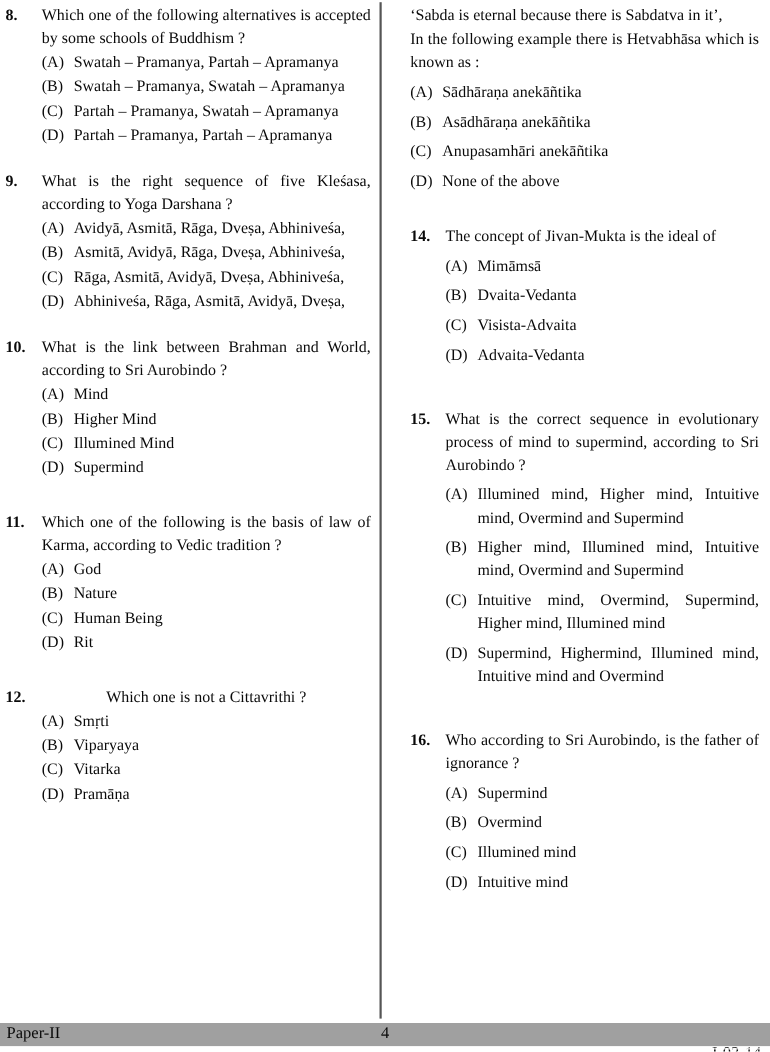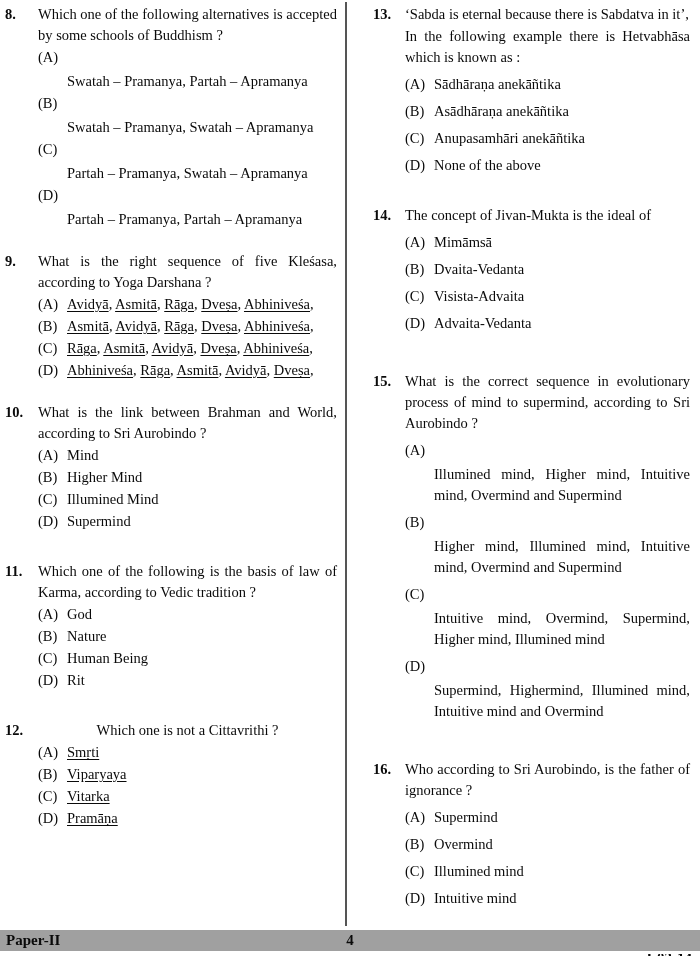--- a/index.html
+++ b/index.html
@@ -87,37 +87,36 @@
     flex: 0 0 29px;
     width: 29px;
   }
   .opt-txt {
     flex: 1 1 auto;
     min-width: 0;
   }
   .opt-txt.just {
     text-align: justify;
     text-justify: inter-word;
-    margin-top: 24px;
-  }
-  .u { text-decoration: underline; text-underline-offset: 2px; }
+  }
+  .u { text-underline-offset: 2px; }
 
   .spacer-sm { height: 8px; }
   .spacer-md { height: 16px; }
   .spacer-lg { height: 24px; }
 
   
   #footer {
     position: absolute;
     left: 0; top: 930px;
     width: 700px; height: 21px;
     background: #a0a0a0;
     display: flex;
     align-items: center;
-    font-weight: bold;
+    font-weight: normal;
     font-size: 15px;
   }
   #footer .f-left  { position: absolute; left: 6px; }
   #footer .f-mid   { position: absolute; left: 0; width: 700px; text-align: center; }
   #footer .f-right { position: absolute; right: 8px; margin-top: 36px; }
   #footer-rule {
     position: absolute;
     left: 0; top: 953px;
     width: 700px; height: 1px;
     background: #ffffff;
@@ -263,21 +262,20 @@
             </li>
           </ul>
         </div>
       </div>
 
     </div>
 
     <div class="col right">
 
       <div class="q">
-        <div class="q-num">13.</div>
         <div class="q-body">
           <p class="q-stem">‘Sabda is eternal because there is Sabdatva in it’,</p>
           <p class="q-stem">In the following example there is Hetvabhāsa which is known as :</p>
           <ul class="opts">
             <li class="opt opt-gap">
               <span class="opt-lbl">(A)</span>
               <span class="opt-txt">Sādhāraṇa anekāñtika</span>
             </li>
             <li class="opt opt-gap">
               <span class="opt-lbl">(B)</span>

